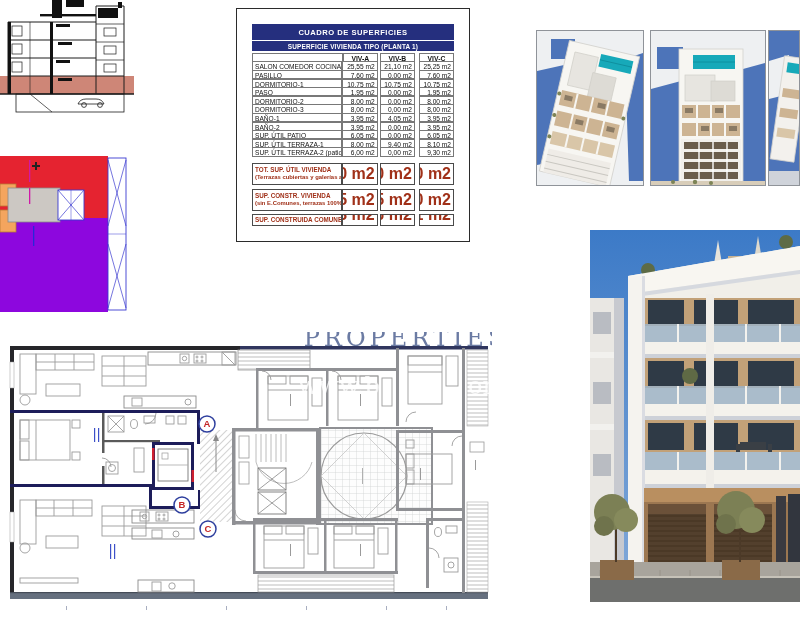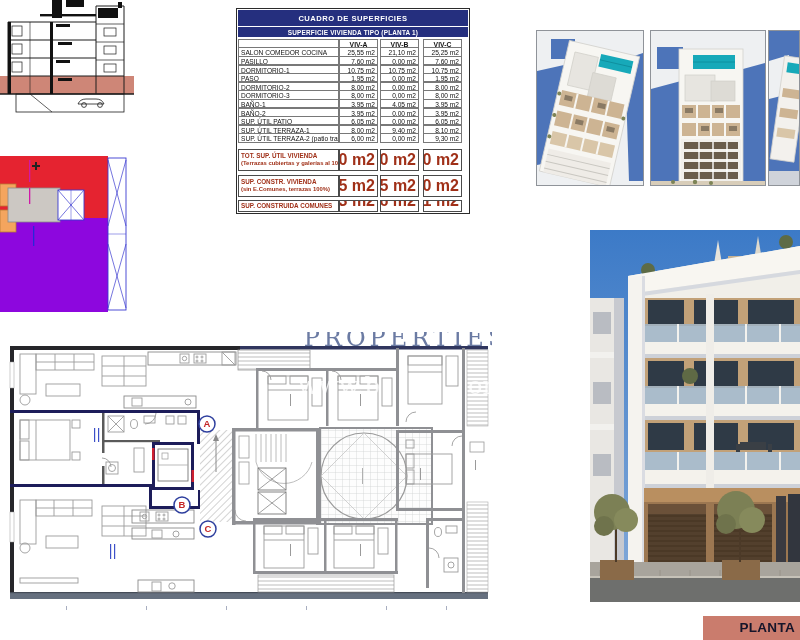--- a/index.html
+++ b/index.html
@@ -1,21 +1,21 @@
 <!DOCTYPE html>
 <html><head>
 <meta charset="utf-8">
 <style>
   html,body{margin:0;padding:0;background:#fff;}
   #sheet{position:relative;width:800px;height:640px;background:#ffffff;overflow:hidden;
          font-family:"Liberation Sans",sans-serif;color:#111;}
   .abs{position:absolute;}
 
   
-  #surface-table{left:236px;top:8px;width:234px;border:1px solid #2b2b2b;background:#fff;padding:1px;box-sizing:border-box;}
+  #surface-table{left:236px;top:8px;width:234px;border:1px solid #2b2b2b;background:#fff;padding:15px;box-sizing:border-box;}
   .tbar{background:#252f7e;color:#fff;text-align:center;font-weight:bold;}
   #t-title{height:16px;line-height:17px;font-size:7.6px;letter-spacing:.5px;}
   #t-sub{height:10px;line-height:11px;font-size:6.4px;margin-top:1px;letter-spacing:.2px;}
   .hrow,.srow,.sumrow{display:flex;}
   .cl{width:101px;border:0.6px solid #787878;padding-left:2px;overflow:hidden;white-space:nowrap;box-sizing:border-box;}
   .cv{width:39px;border:0.6px solid #787878;text-align:right;padding-right:2px;overflow:hidden;white-space:nowrap;box-sizing:border-box;}
   .cv1{margin-left:2px;}
   .cv2{margin-left:4px;}
   .hrow{height:9px;font-size:6.8px;line-height:9px;font-weight:bold;margin-top:2px;}
   .hrow .cv{text-align:center;padding:0;}
@@ -739,15 +739,14 @@
     <g fill="#a8aec0">
       <rect x="60" y="274" width="1" height="4"></rect>
         <rect x="140" y="274" width="1" height="4"></rect>
       <rect x="220" y="274" width="1" height="4"></rect>
         <rect x="300" y="274" width="1" height="4"></rect>
       <rect x="380" y="274" width="1" height="4"></rect>
         <rect x="440" y="274" width="1" height="4"></rect>
     </g>
   </svg>
 
-  <div class="abs" id="banner">PLANTA</div>
 
 </div>
 
 </body></html>

